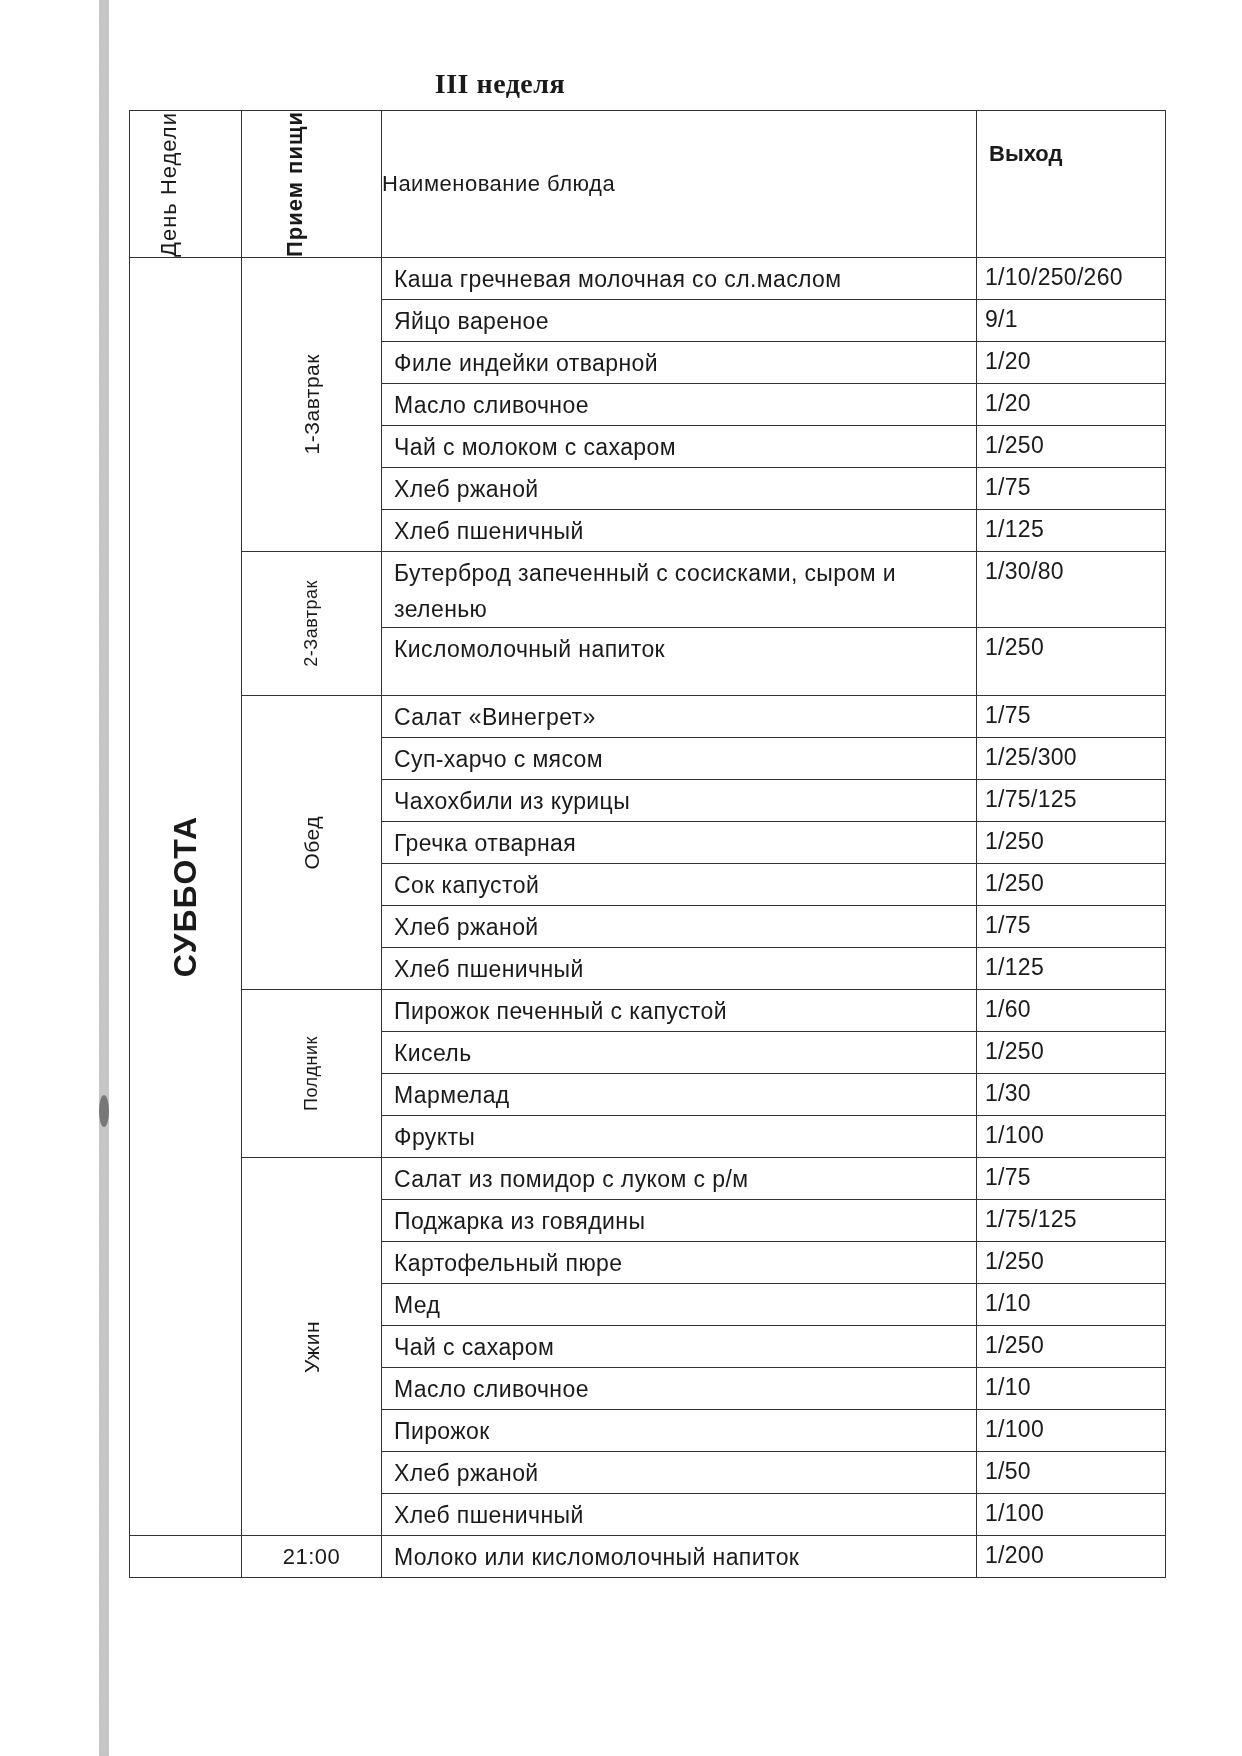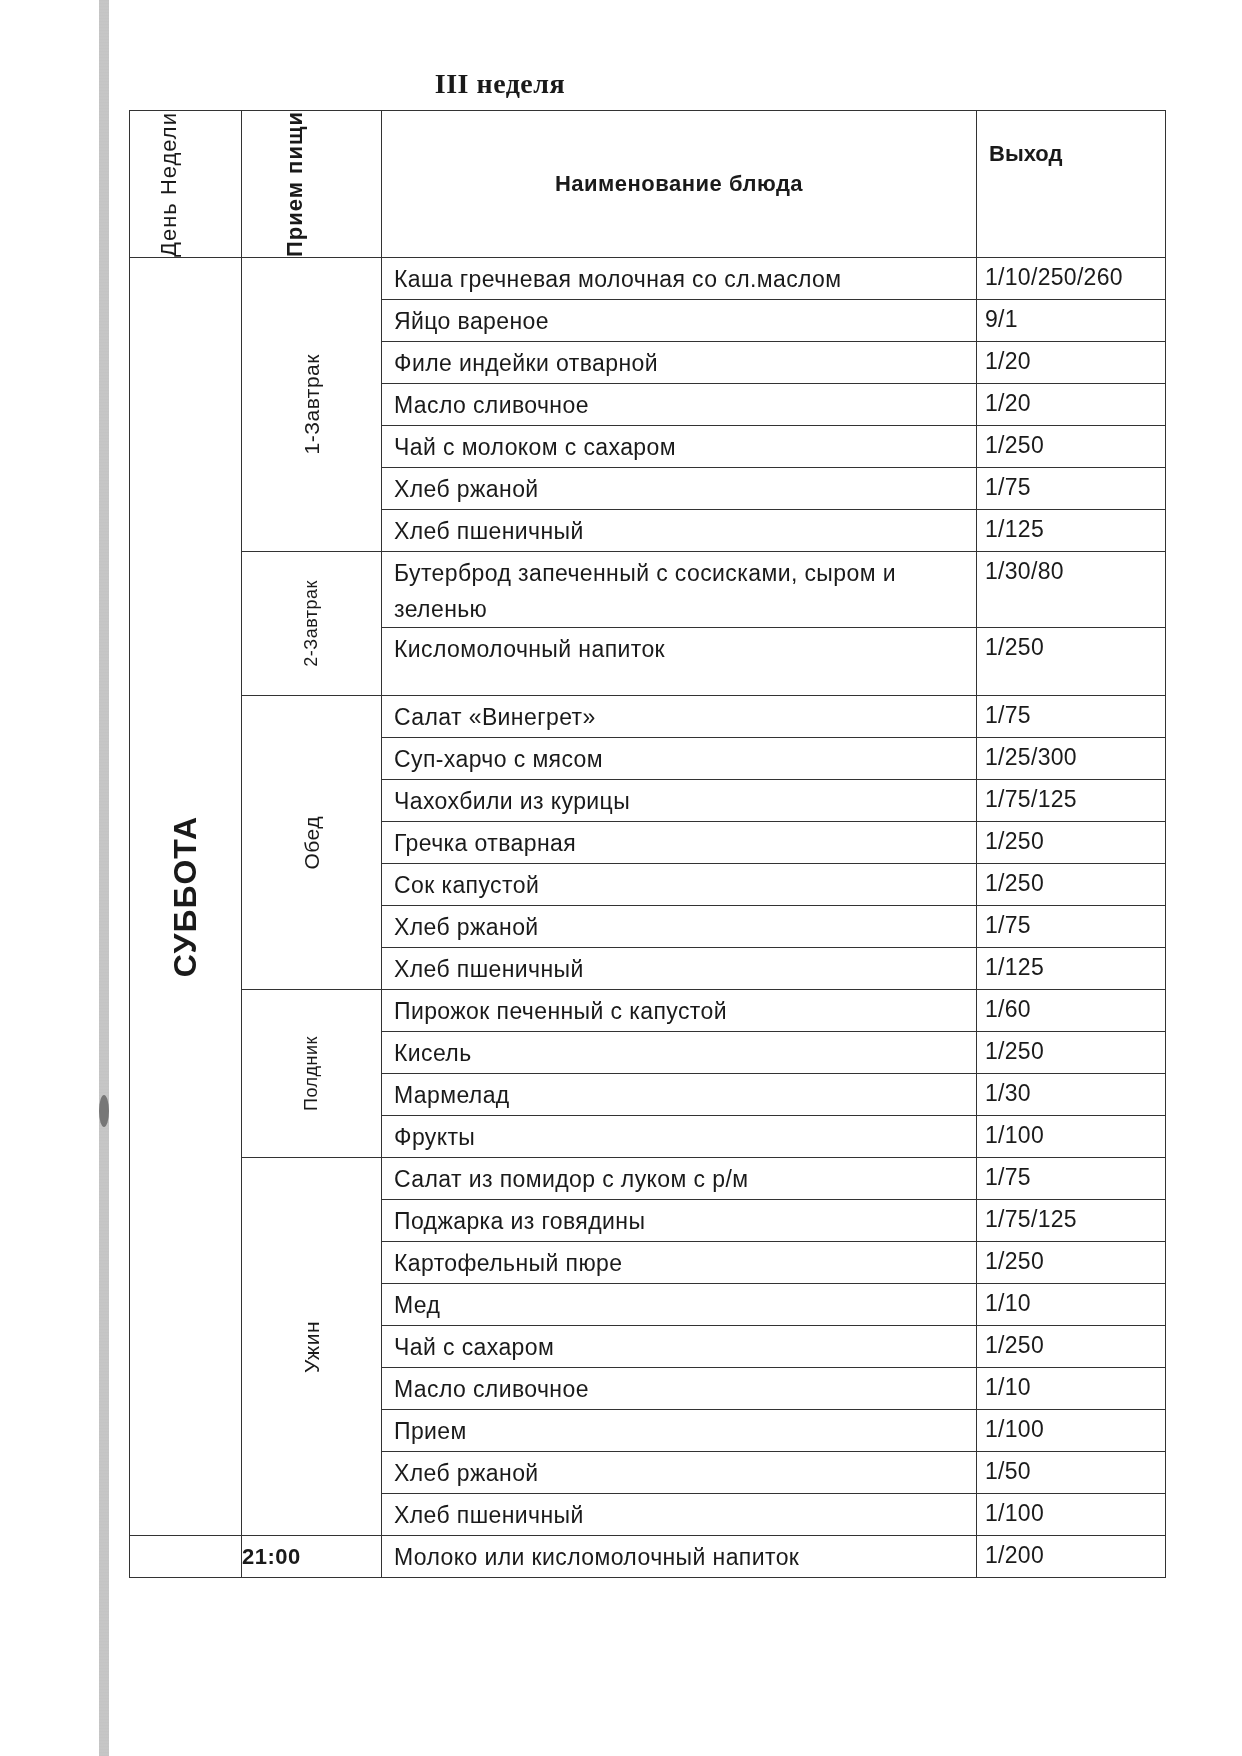--- a/index.html
+++ b/index.html
@@ -67,22 +67,21 @@
       writing-mode: vertical-rl;
       transform: rotate(180deg);
       margin: 0 auto;
       text-align: left;
       line-height: 1.25;
       font-size: 22px;
       letter-spacing: 1px;
     }
     .hdr-vert.bold { font-weight: bold; }
     .hdr-name {
-      text-align: center;
-      font-weight: bold;
+      font-weight: normal;
       font-size: 22px;
       letter-spacing: 0.5px;
     }
     .hdr-out {
       vertical-align: top !important;
       font-weight: bold;
       font-size: 22px;
       padding: 30px 0 0 12px !important;
       text-align: left;
       margin-top: 8px;
@@ -118,22 +117,22 @@
     td.meal { text-align: center; }
     .meal-label {
       writing-mode: vertical-rl;
       transform: rotate(180deg);
       margin: 0 auto;
       font-size: 21px;
       letter-spacing: 0.5px;
     }
     .meal-label.small { font-size: 18px; }
     td.time {
-      text-align: left;
-      font-weight: bold;
+      text-align: center;
+      font-weight: normal;
       font-size: 22px;
       letter-spacing: 0.5px;
     }
   </style>
 </head>
 <body>
 
 <div class="scan-strip"></div>
 <div class="scan-mark"></div>
 
@@ -278,21 +277,21 @@
     </tr>
     <tr class="row">
       <td class="name">Чай с сахаром</td>
       <td class="out">1/250</td>
     </tr>
     <tr class="row">
       <td class="name">Масло сливочное</td>
       <td class="out">1/10</td>
     </tr>
     <tr class="row">
-      <td class="name">Прием</td>
+      <td class="name">Пирожок</td>
       <td class="out">1/100</td>
     </tr>
     <tr class="row">
       <td class="name">Хлеб ржаной</td>
       <td class="out">1/50</td>
     </tr>
     <tr class="row">
       <td class="name">Хлеб пшеничный</td>
       <td class="out">1/100</td>
     </tr>

